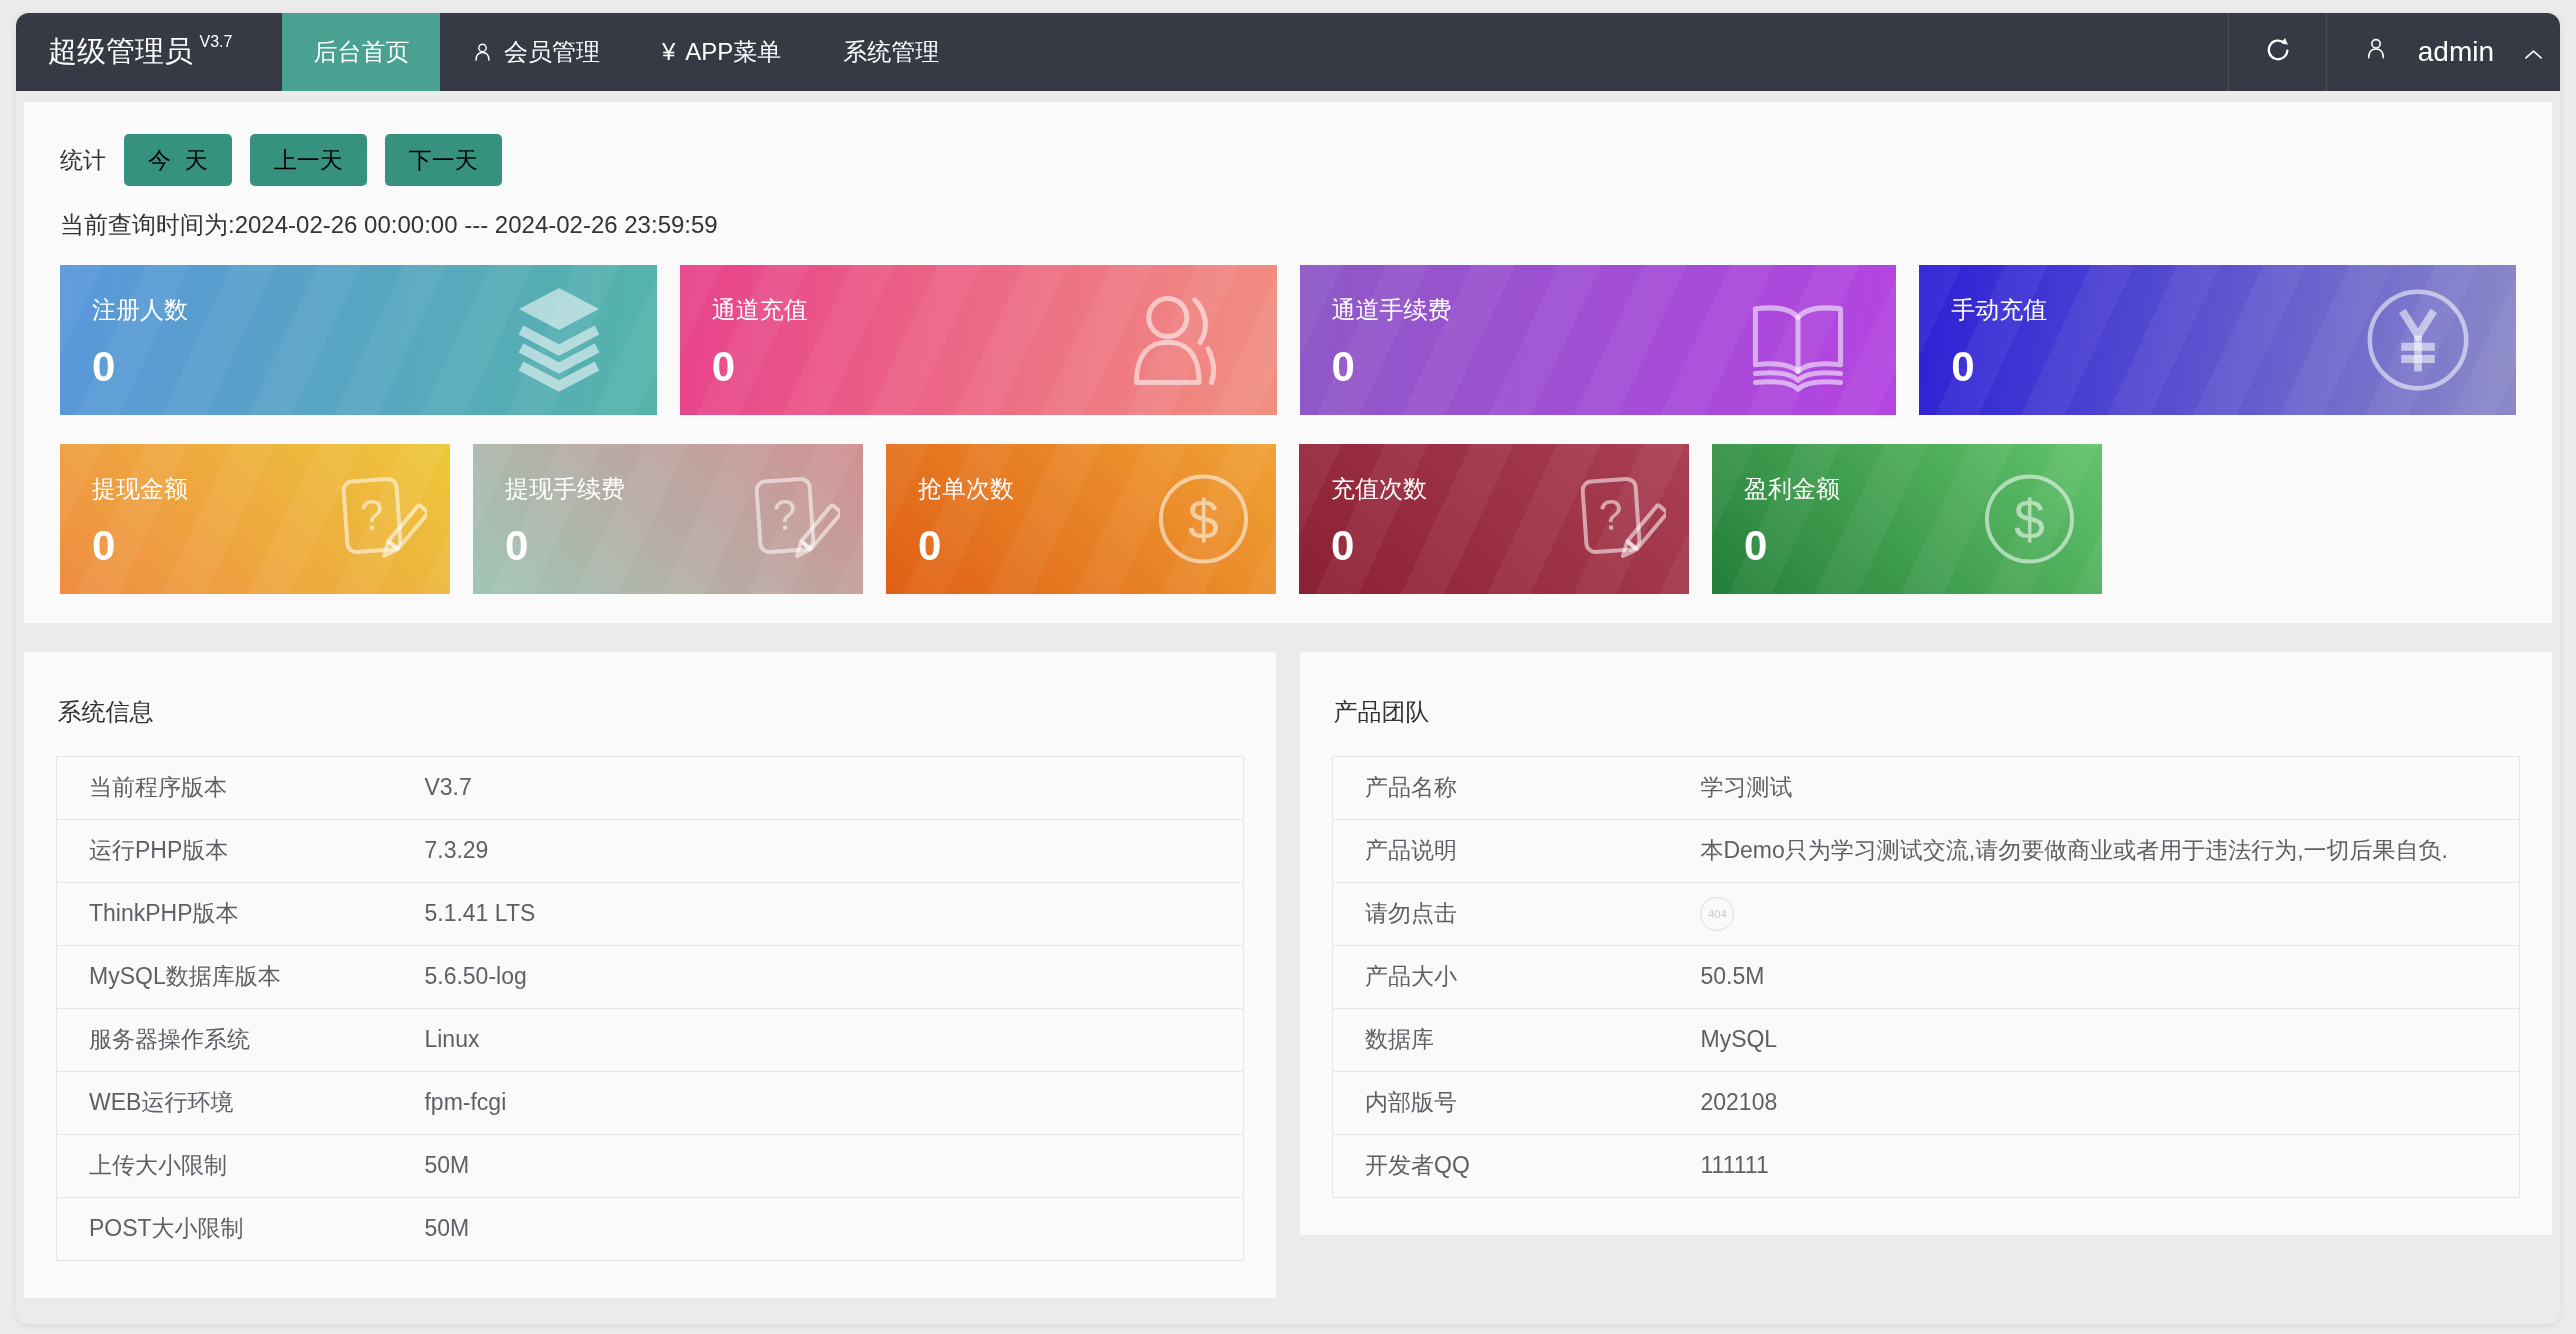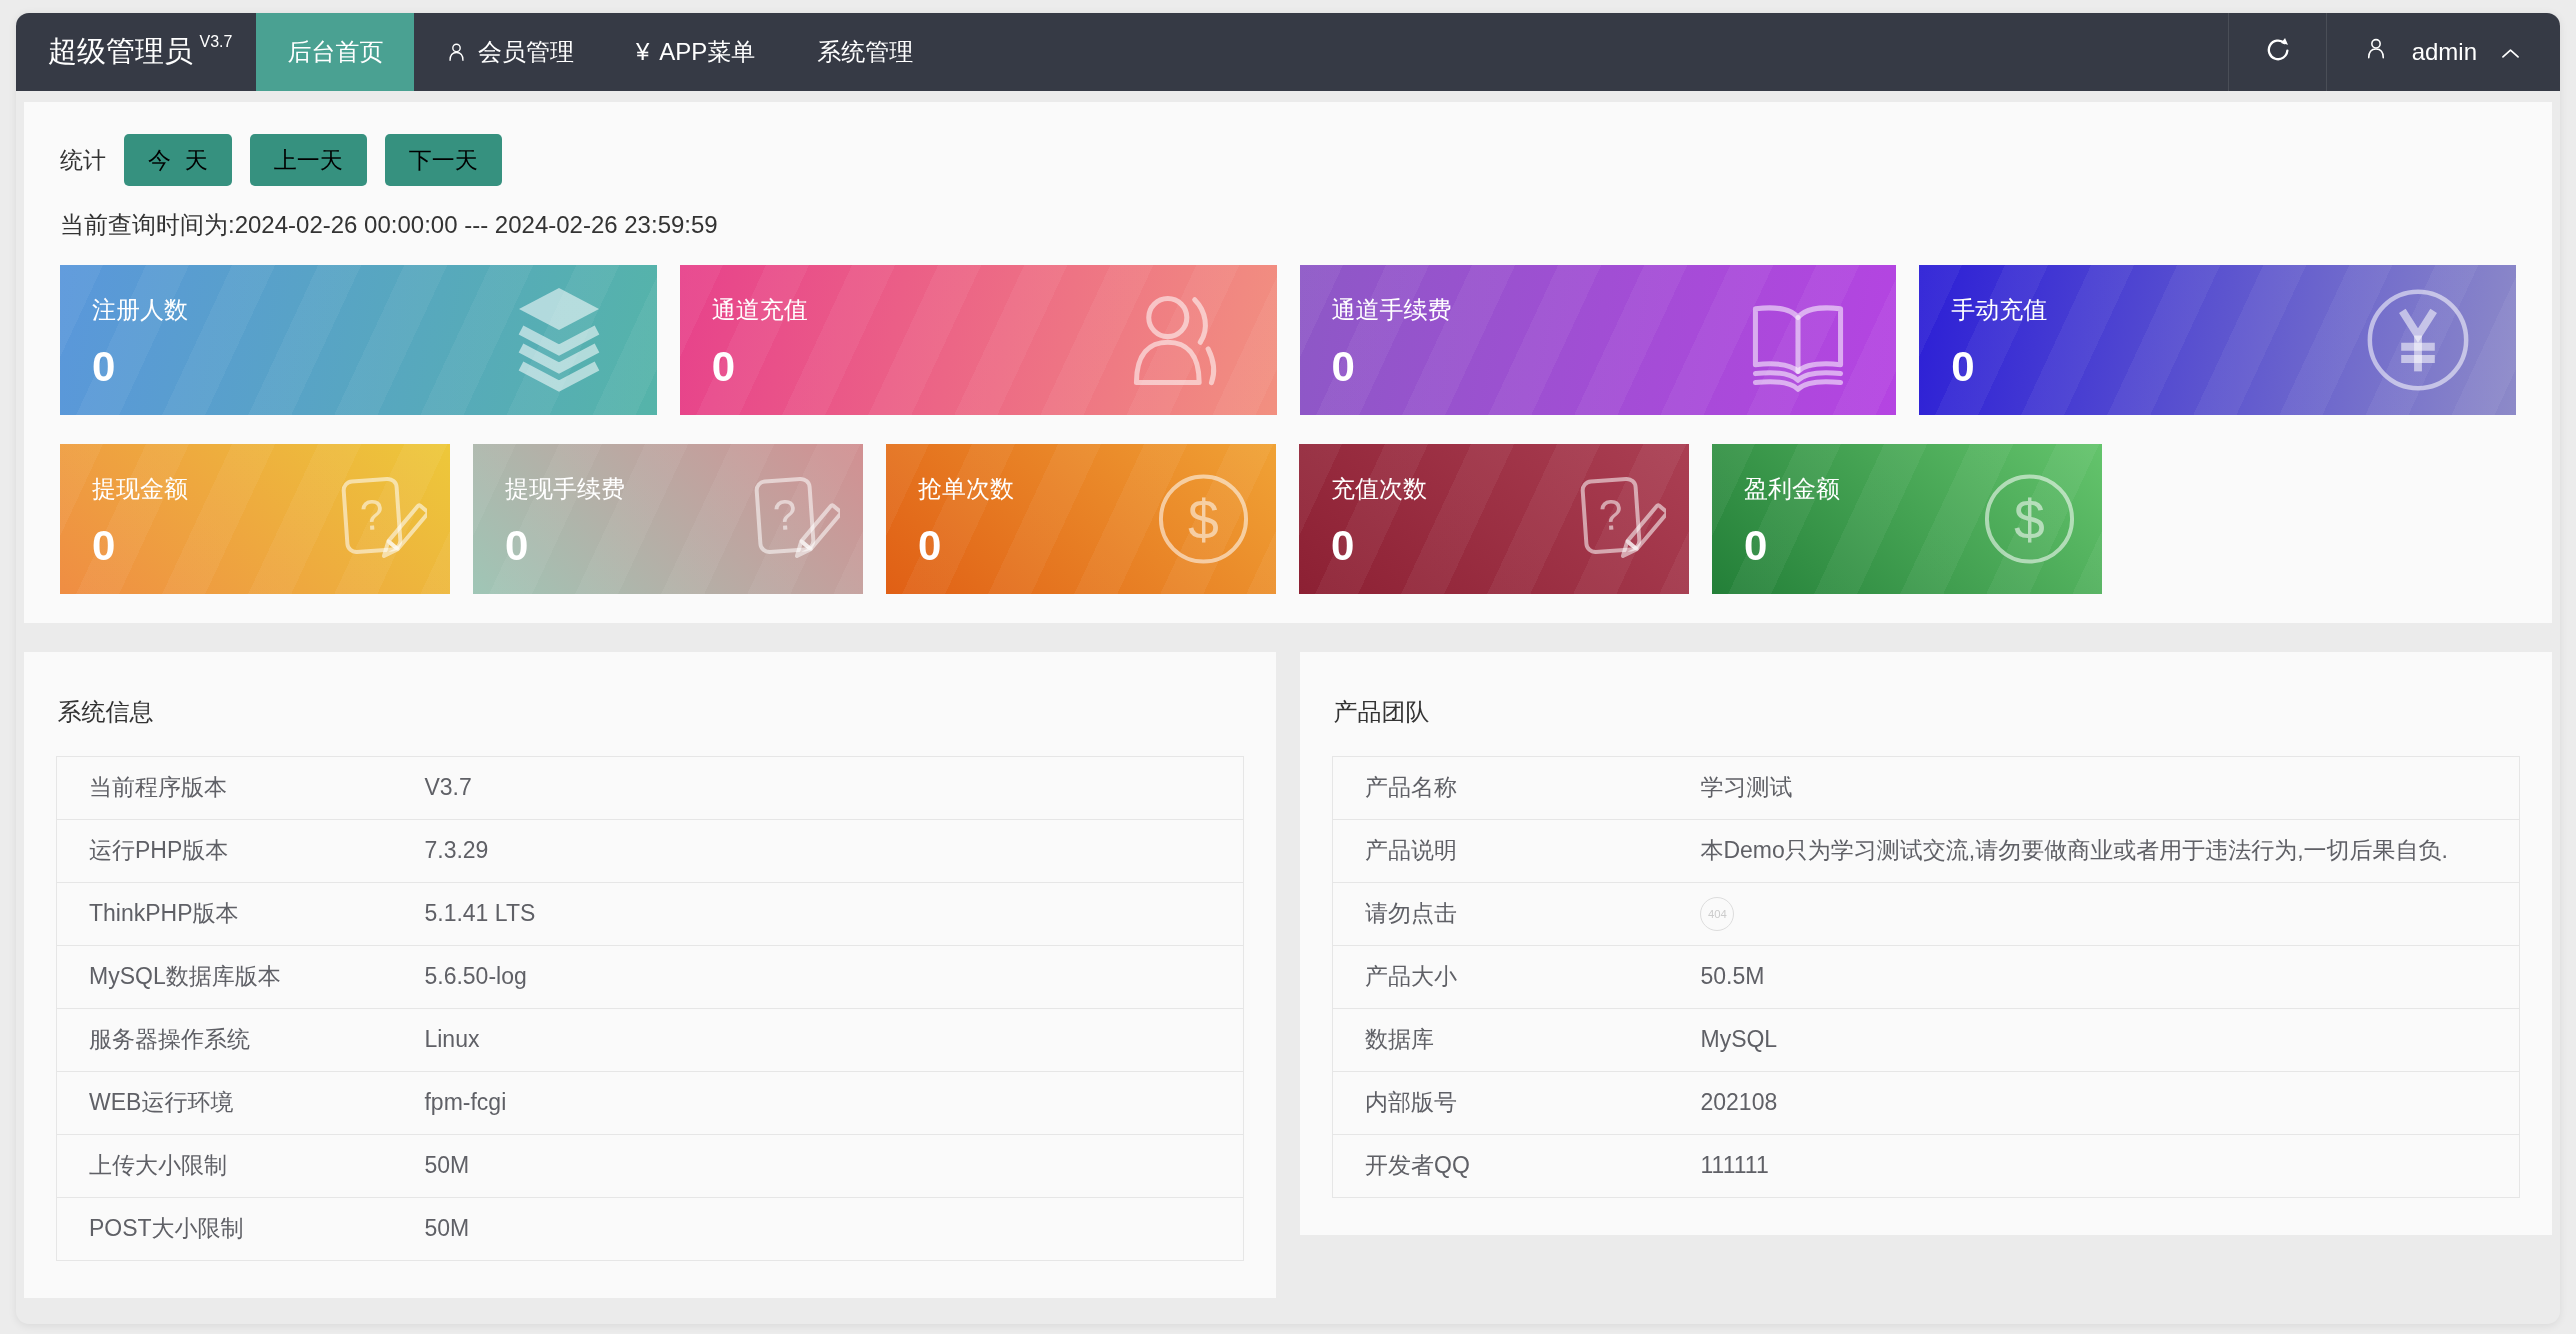--- a/index.html
+++ b/index.html
@@ -34,32 +34,32 @@
   }
   .brand sup { font-size:16px; margin-left:6.5px; transform:translateY(-9.7px); }
   .tabs { display:flex; align-items:stretch; }
   .tab {
     display:flex; align-items:center; gap:9.7px;
     padding:0 31px;
     font-size:24px;
     cursor:pointer;
     white-space:nowrap;
   }
-  .tab.active { background:var(--tab-active,#4aa192); }
+  .tab.active { background:var(--tab-active,#4aa192);margin-left:26px; }
   .tab-icon { display:inline-flex; align-items:center; font-size:24px; line-height:1; }
   .tab-icon svg { width:23px; height:23px; }
   .nav-right { margin-left:auto; display:flex; align-items:stretch; }
   .nav-cell {
     display:flex; align-items:center; justify-content:center;
     padding:0 34px;
     cursor:pointer;
   }
   .nav-refresh { border-left:0.8px solid rgba(255,255,255,.10); border-right:0.8px solid rgba(255,255,255,.10); }
   .nav-refresh svg { width:29px; height:29px; }
-  .nav-user { gap:23px; font-size:24px; padding:0 39px 0 36px; }
+  .nav-user { gap:29px; font-size:28px; padding:0 16px 0 36px; }
   .nav-user .u-icon svg { width:26px; height:26px; }
   .nav-user .chev svg { width:21px; height:13px; }
   
   .main { padding:11.3px 8px 0; }
   .panel { background:#fafafa; border-radius:0; }
   .stats-panel { padding:32px 36px 29px; }
   .stats-head { display:flex; align-items:center; gap:18px; }
   .stats-label { font-size:23px; color:#333; }
   .btn {
     background:var(--accent-teal,#36917f);

